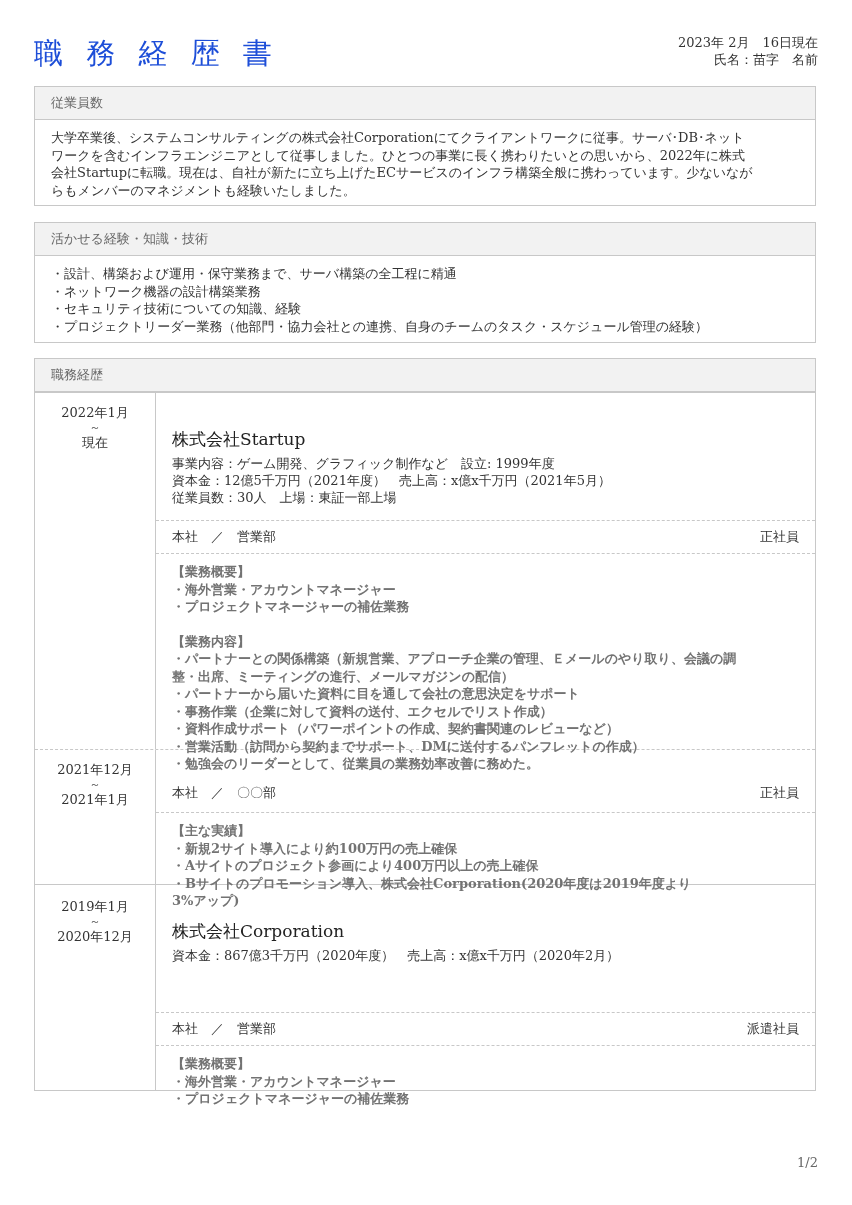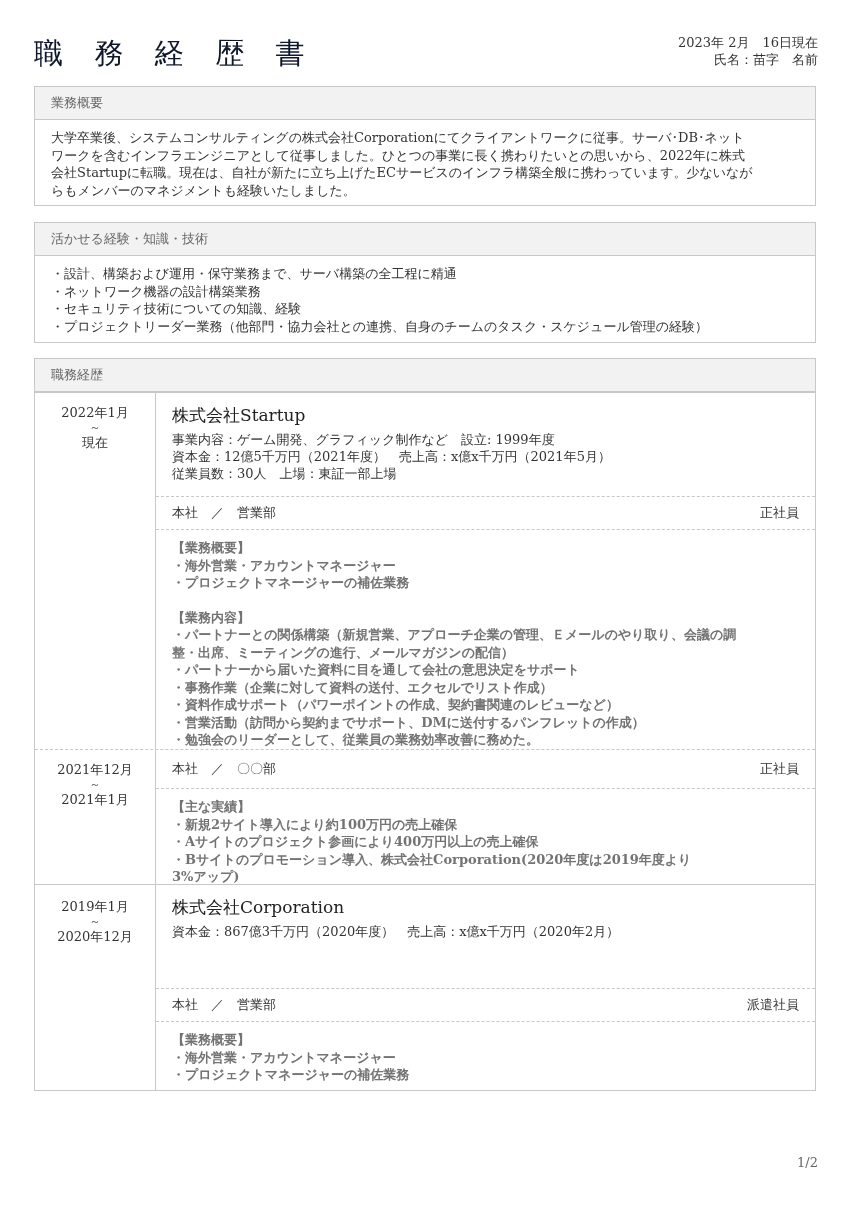--- a/index.html
+++ b/index.html
@@ -3,21 +3,21 @@
 <meta charset="utf-8">
 <style>
   html, body { margin: 0; padding: 0; background: #ffffff; }
   body {
     width: 852px; height: 1205px; position: relative; overflow: hidden;
     font-family: "DejaVu Serif", "Liberation Serif", serif;
     color: #333333;
   }
   .title {
     position: absolute; left: 34px; top: 34px;
-    font-size: 29px; letter-spacing: 7px; color: #0f172a; font-weight: normal; font-family: Liberation Mono, monospace;
+    font-size: 29px; letter-spacing: 7px; color: #1d4ed8; font-weight: normal;
   }
   .meta { position: absolute; right: 34px; top: 34px; text-align: right; font-size: 13px; line-height: 17px; color: #333; }
   .section {
     position: absolute; left: 34px; width: 782px;
     border: 1px solid #c8c8c8; background: #fff; box-sizing: border-box;
   }
   .section-head {
     background: #f2f2f2; border-bottom: 1px solid #c8c8c8;
     height: 32px; line-height: 32px; padding-left: 16px;
     font-size: 13px; color: #666;
@@ -30,21 +30,21 @@
   #sec-history { top: 358px; height: 733px; }
 
   .job { display: flex; border-top: 1px solid #c8c8c8; }
   .job:first-of-type { border-top: none; }
   .job.dashed-top { border-top: 1px dashed #c8c8c8; }
   .period {
     width: 120px; flex: none; border-right: 1px solid #c8c8c8;
     text-align: center; font-size: 13px; line-height: 19px; padding-top: 10px; color: #333;
   }
   .period .tilde { font-size: 11px; line-height: 11px; display:block; color:#444; }
-  .detail { flex: 1; min-width: 0; }
+  .detail { flex: 1; min-width: 0; margin-top: 24px; }
   .company-block { padding: 10px 16px 10px 16px; }
   .company-name { font-size: 17px; line-height: 24px; color: #222; margin-bottom: 4px; }
   .info-line { font-size: 13px; line-height: 17px; color: #333; white-space: nowrap; }
   .dept-row {
     display: flex; justify-content: space-between; align-items: center;
     border-top: 1px dashed #c8c8c8; border-bottom: 1px dashed #c8c8c8;
     height: 32px; padding: 0 16px; font-size: 13px; color: #333;
   }
   .dept-row.no-top { border-top: none; }
   .duties { padding: 9px 16px 6px 16px; font-size: 13px; line-height: 17.5px; color: #737373; font-weight: bold; }
@@ -54,21 +54,21 @@
 </head>
 <body>
 
 <div class="title">職 務 経 歴 書</div>
 <div class="meta">
   <div>2023年 2月　16日現在</div>
   <div>氏名：苗字　名前</div>
 </div>
 
 <div class="section" id="sec-summary">
-  <div class="section-head">業務概要</div>
+  <div class="section-head">従業員数</div>
   <div class="section-body">
     <div class="bullet-line">大学卒業後、システムコンサルティングの株式会社Corporationにてクライアントワークに従事。サーバ･DB･ネット</div>
     <div class="bullet-line">ワークを含むインフラエンジニアとして従事しました。ひとつの事業に長く携わりたいとの思いから、2022年に株式</div>
     <div class="bullet-line">会社Startupに転職。現在は、自社が新たに立ち上げたECサービスのインフラ構築全般に携わっています。少ないなが</div>
     <div class="bullet-line">らもメンバーのマネジメントも経験いたしました。</div>
   </div>
 </div>
 
 <div class="section" id="sec-skills">
   <div class="section-head">活かせる経験・知識・技術</div>

